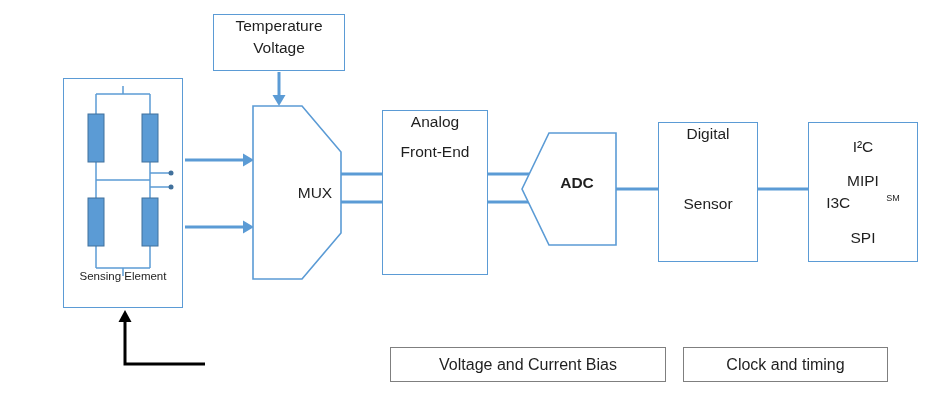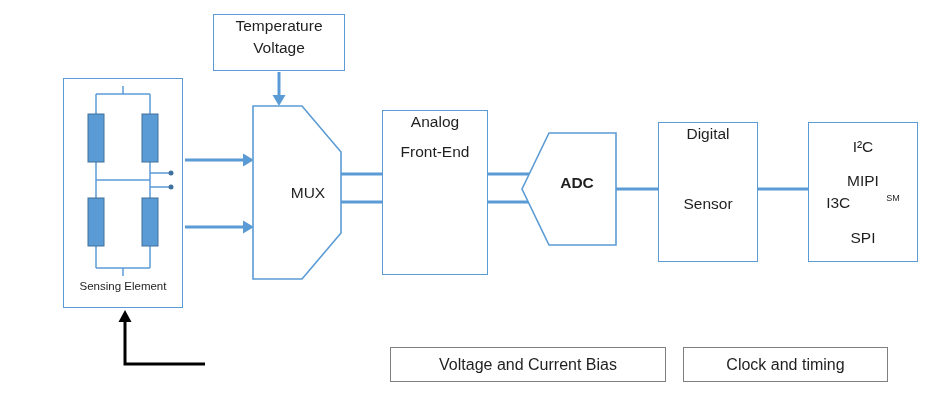--- a/index.html
+++ b/index.html
@@ -23,21 +23,21 @@
     display:flex;
     flex-direction:column;
     align-items:center;
     text-align:center;
     font-size:15.5px;
     line-height:1.4;
   }
   .sensing {
     background:transparent;
     justify-content:flex-end;
-    padding-bottom:13px;
+    padding-bottom:23px;
     font-size:11.5px;
   }
   .plain-label {
     position:absolute;
     display:flex;
     align-items:center;
     justify-content:center;
     text-align:center;
     font-size:15.5px;
   }
@@ -125,21 +125,21 @@
 
   <div class="box" style="left:213px; top:14px; width:132px; height:57px;">
     <div>Temperature</div>
     <div>Voltage</div>
   </div>
 
   <div class="box sensing" style="left:63px; top:78px; width:120px; height:230px;">
     <div>Sensing Element</div>
   </div>
 
-  <div class="plain-label" style="left:262px; top:106px; width:92px; height:173px;">MUX</div>
+  <div class="plain-label" style="left:269px; top:106px; width:92px; height:173px;">MUX</div>
 
   <div class="box" style="left:382px; top:110px; width:106px; height:165px;gap:8px;">
     <div>Analog</div>
     <div>Front-End</div>
   </div>
 
   <div class="plain-label" style="left:538px; top:133px; width:78px; height:100px;font-weight:bold;">ADC</div>
 
   <div class="box" style="left:658px; top:122px; width:100px; height:140px;gap:48px;">
     <div>Digital</div>

